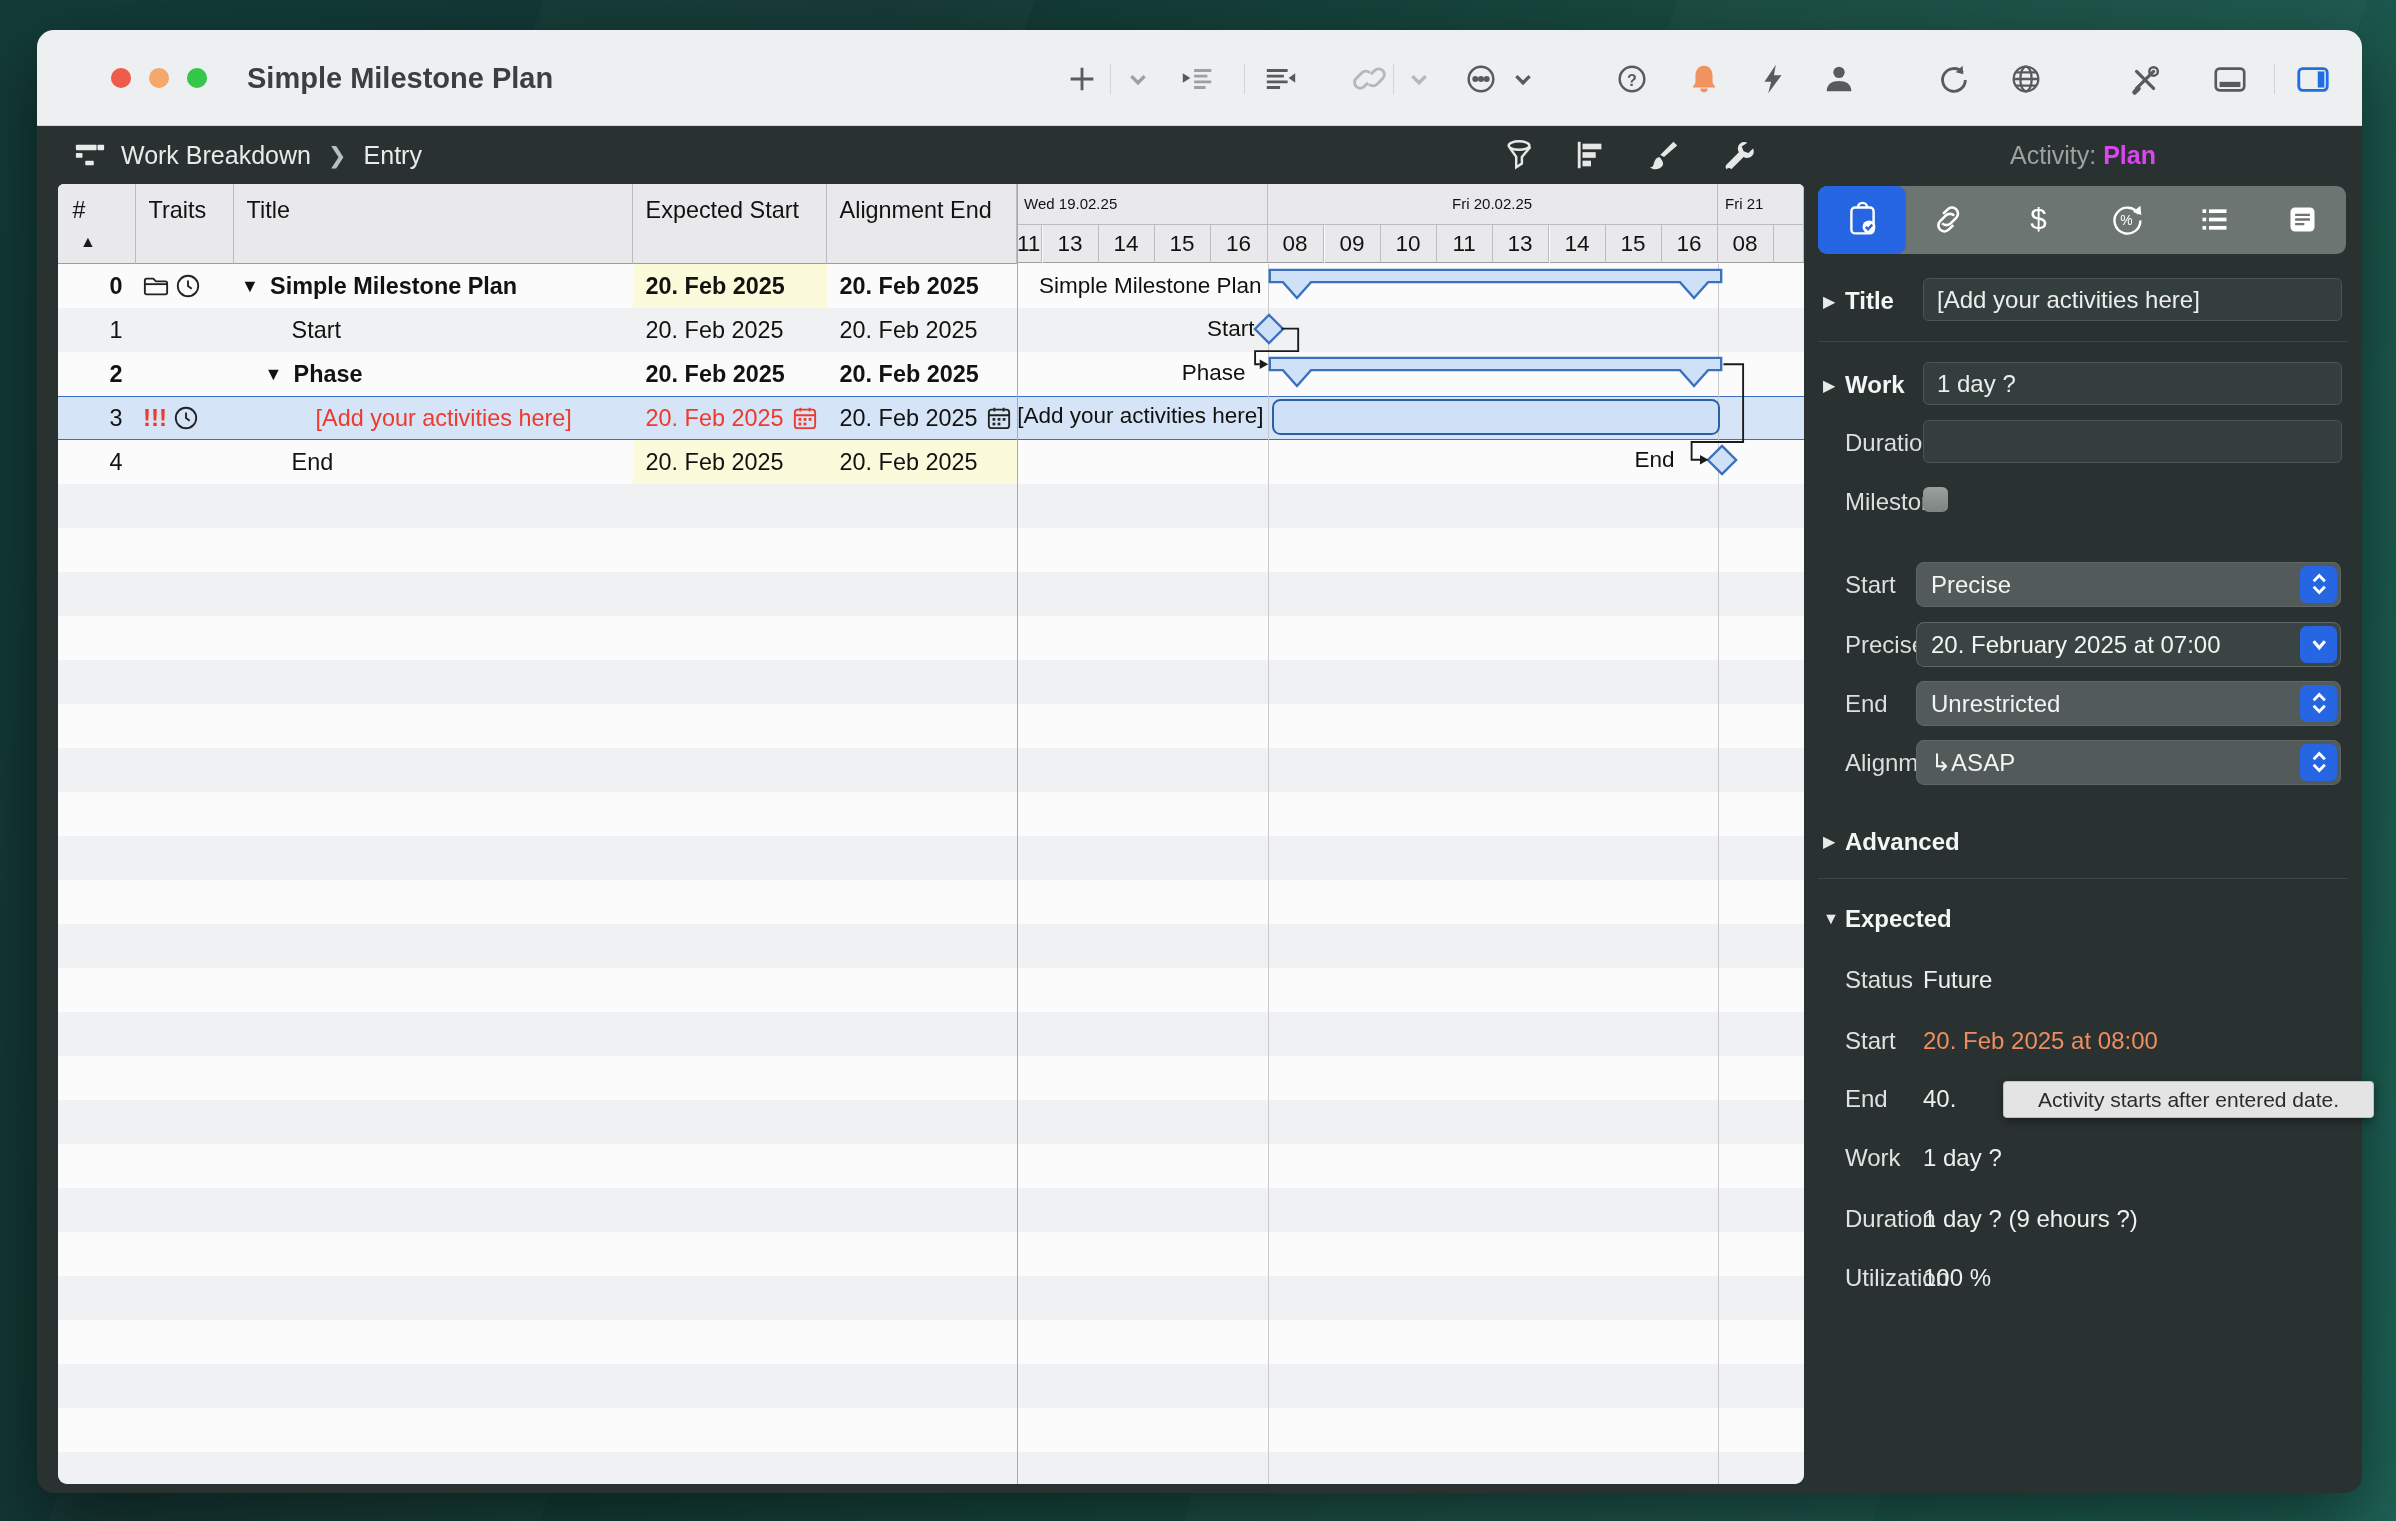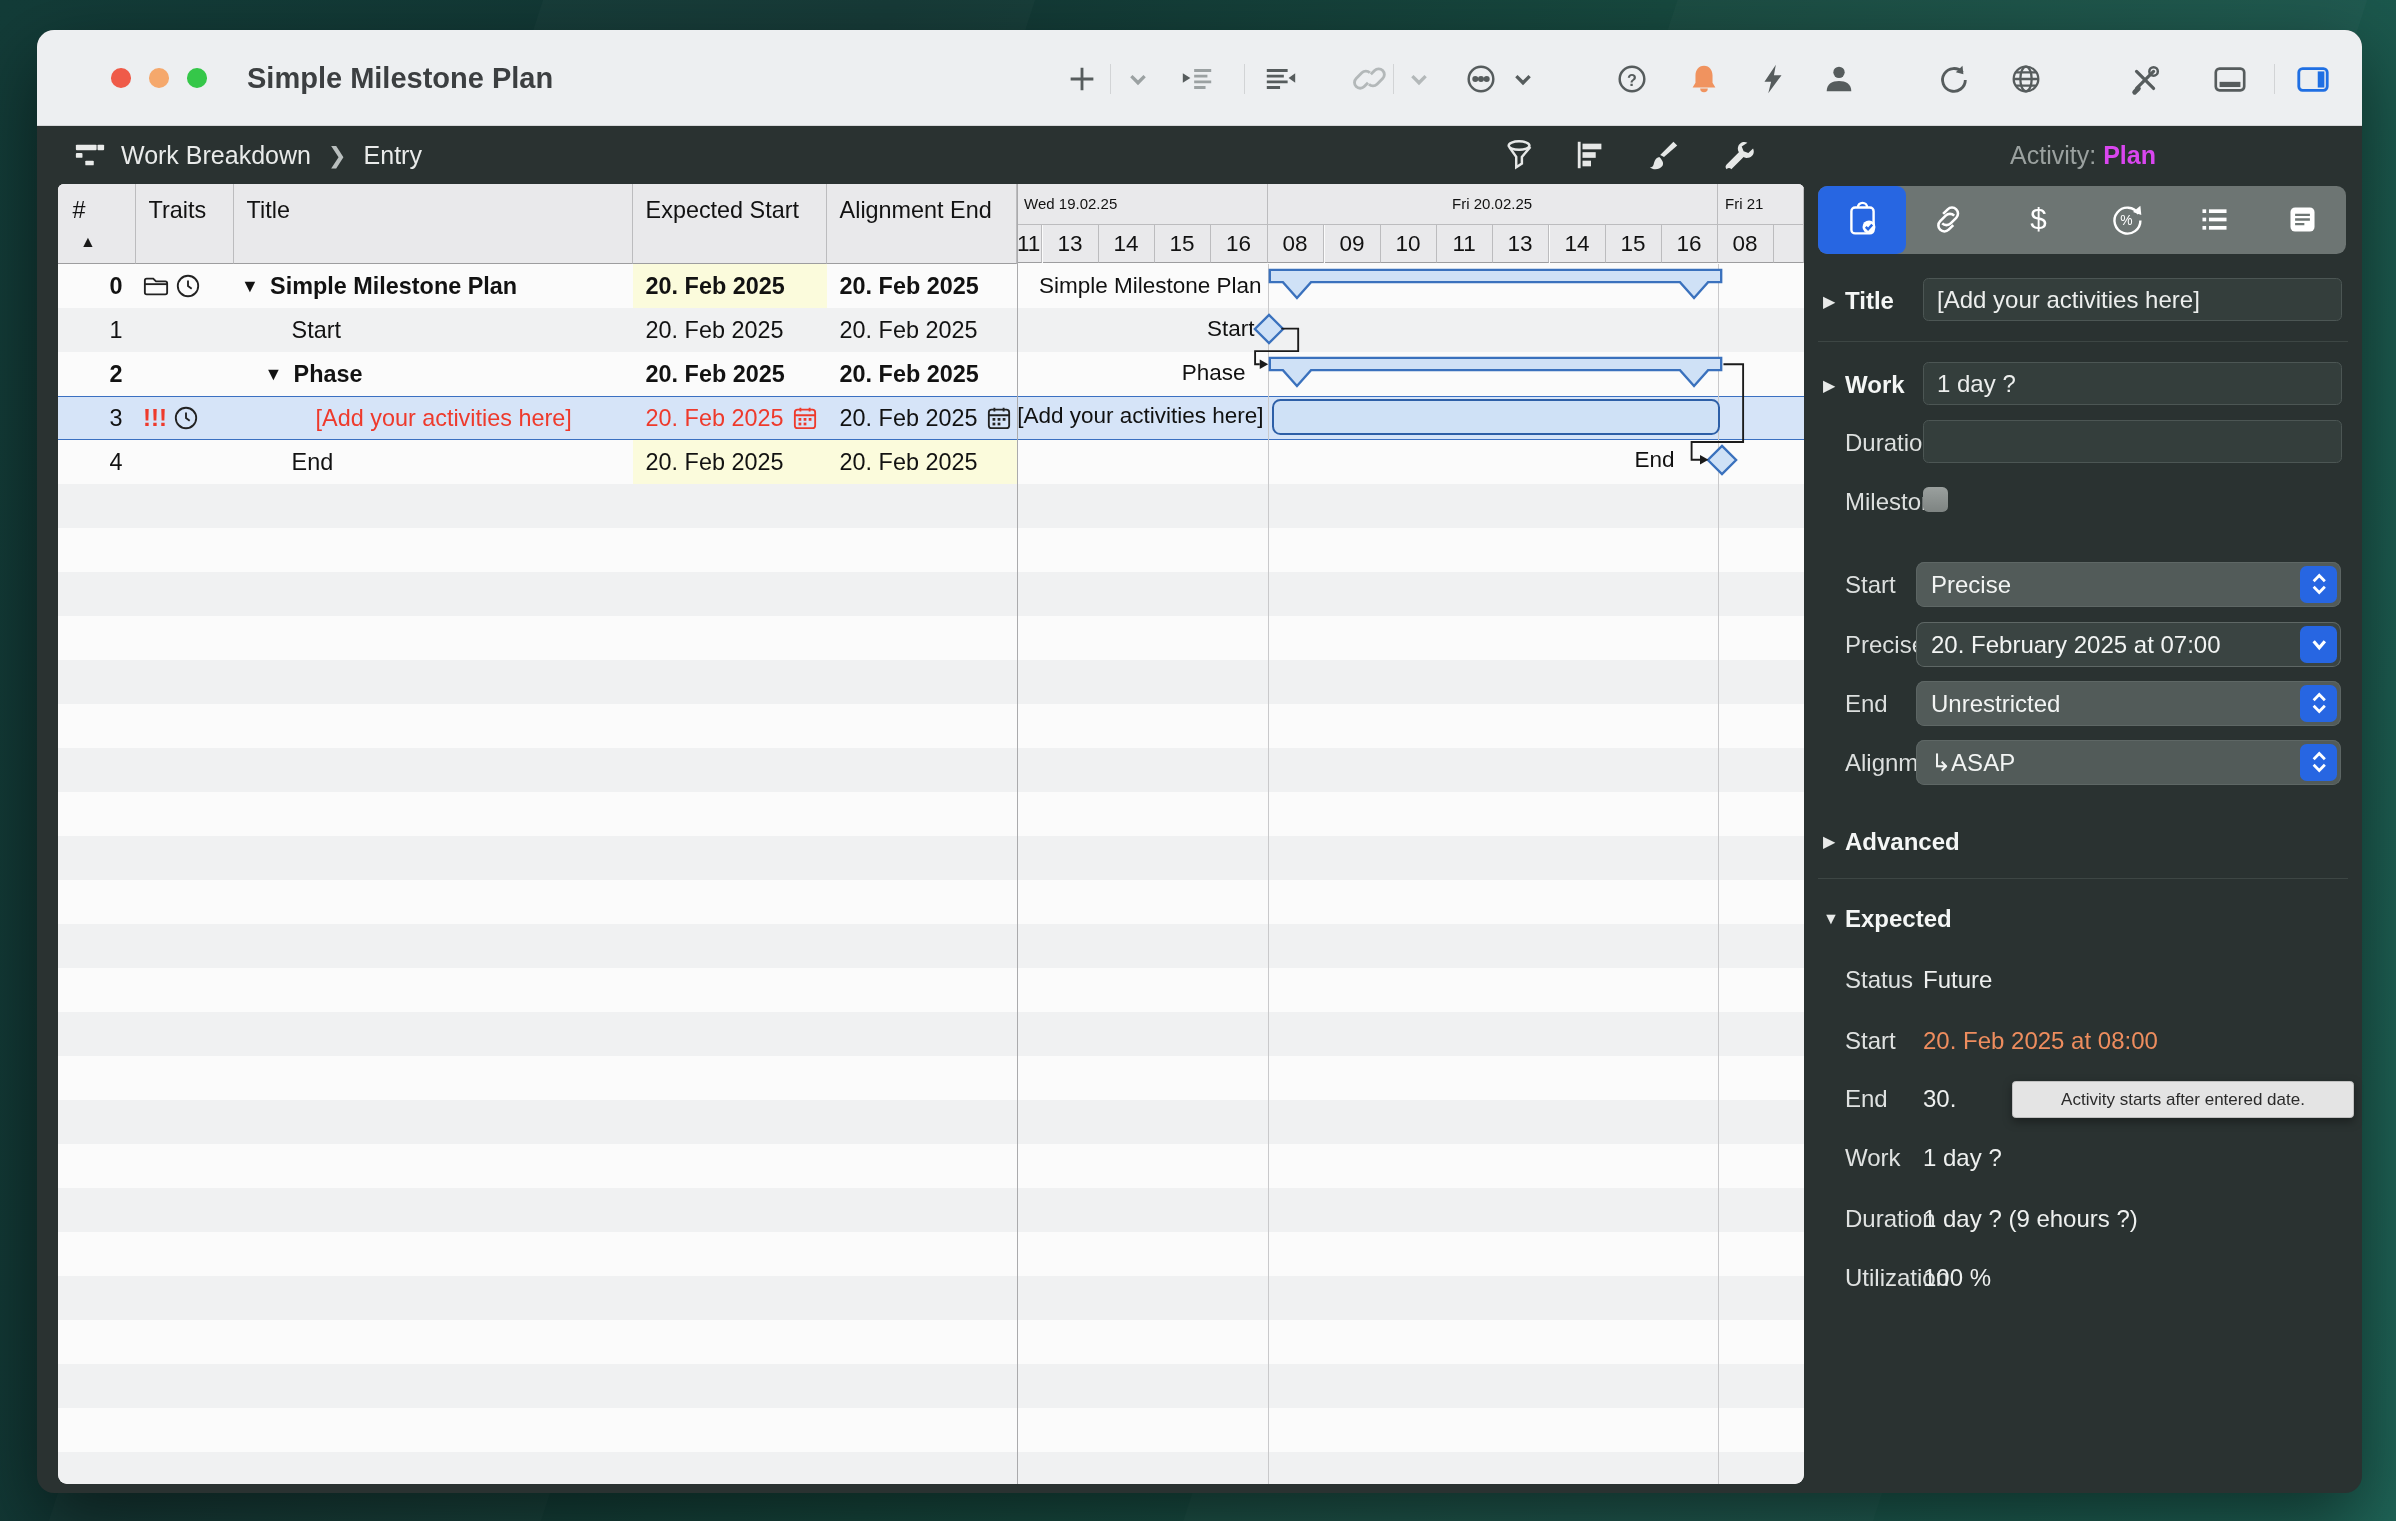--- a/index.html
+++ b/index.html
@@ -93,22 +93,22 @@
     color:#f2f4f3; font-size:24px; line-height:45px; padding-left:15px; box-shadow:inset 0 0 0 0.9px #5e6765; }
   .select .btn { position:absolute; right:3.7px; top:3.7px; width:37px; height:37px; background:#2766e2;
     border-radius:6.6px; display:flex; align-items:center; justify-content:center; }
   .select .btn svg { width:22.5px; height:28px; }
   .checkbox { position:absolute; left:119px; width:25px; height:25px; border-radius:5.6px;
     background:linear-gradient(#9aa09e,#7e8482); }
   .divider { position:absolute; left:14px; right:14px; height:0.9px; background:#3d4644; }
   .kv-label { position:absolute; left:41px; }
   .kv-value { position:absolute; left:119px; color:#eef0ef; }
   .accent { color:#ee8d5e; }
-  .tooltip { position:absolute; left:208px; width:342px; height:37px; background:#e4e4e4; color:#2b2b2b;
-    border:0.9px solid #c0c0c0; border-radius:3.7px; font-size:17px; line-height:35px; text-align:center;
+  .tooltip { position:absolute; left:199px; width:371px; height:37px; background:#e4e4e4; color:#2b2b2b;
+    border:0.9px solid #c0c0c0; border-radius:3.7px; font-size:21px; line-height:35px; text-align:center;
     box-shadow:0 3.7px 9.4px rgba(0,0,0,.35); z-index:6; white-space:nowrap; }
 </style>
 </head>
 <body>
 
 <div class="desk-stripe" style="left:281px; top:-187px; width:468px; height:2061px;"></div>
 <div class="desk-stripe" style="left:1405px; top:-187px; width:656px; height:2155px;"></div>
 
 <div class="window">
 
@@ -541,21 +541,21 @@
     <span class="tri" style="top:726px;">▼</span>
     <span class="flabel b" style="top:721px;">Expected</span>
 
     <span class="kv-label" style="top:782px;">Status</span>
     <span class="kv-value" style="top:782px;">Future</span>
 
     <span class="kv-label" style="top:843px;">Start</span>
     <span class="kv-value accent" style="top:843px;">20. Feb 2025 at 08:00</span>
 
     <span class="kv-label" style="top:901px;">End</span>
-    <span class="kv-value" style="top:901px;">30.</span>
+    <span class="kv-value" style="top:901px;">40.</span>
     <div class="tooltip" style="top:897px;">Activity starts after entered date.</div>
 
     <span class="kv-label" style="top:960px;">Work</span>
     <span class="kv-value" style="top:960px;">1 day ?</span>
 
     <span class="kv-label" style="top:1021px;">Duration</span>
     <span class="kv-value" style="top:1021px;">1 day ? (9 ehours ?)</span>
 
     <span class="kv-label" style="top:1080px;">Utilization</span>
     <span class="kv-value" style="top:1080px;">100 %</span>

